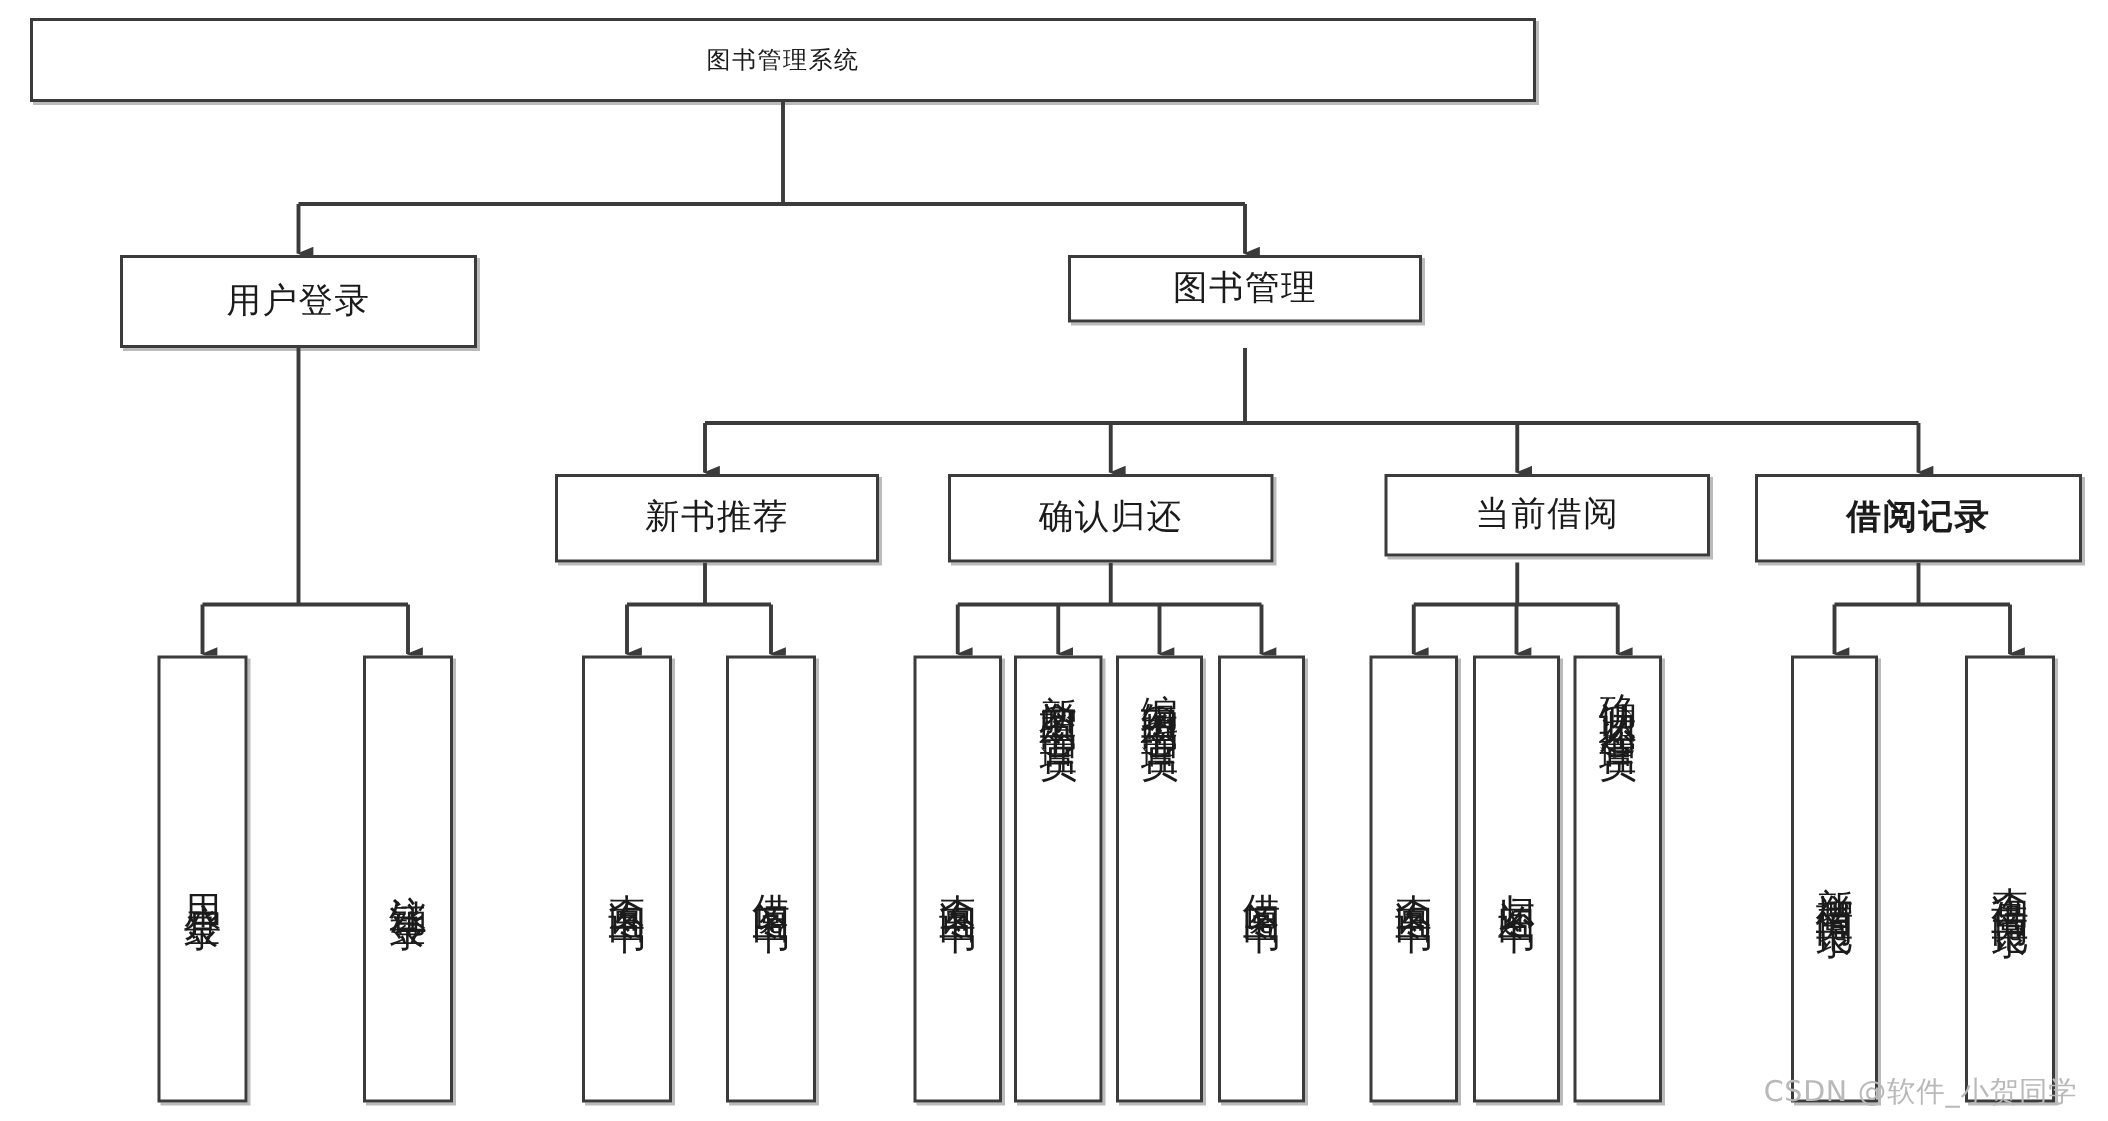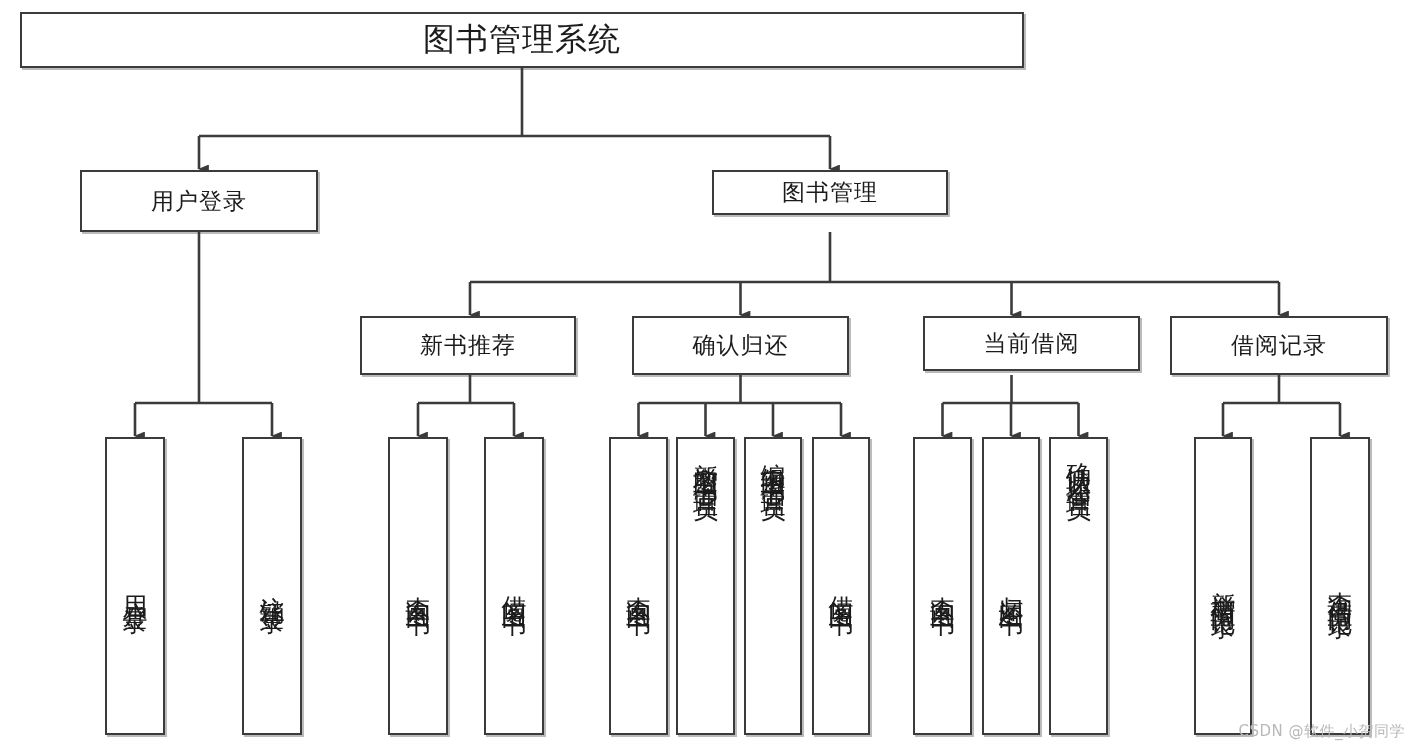--- a/index.html
+++ b/index.html
@@ -48,21 +48,21 @@
   .node-label {
     color: #1b1b1b;
     line-height: 1.05;
     white-space: pre;
     text-align: center;
   }
 
   
   .node.root { }
   .node.root .node-label {
-    font-size: 32px;
+    font-size: 16px;
     letter-spacing: 1px;
   }
 
   
   .node.branch .node-label {
     font-size: 23px;
     letter-spacing: 1px;
   }
 
   
@@ -81,23 +81,23 @@
   }
   
   .node.leaf.centered {
     align-items: center;
     padding-top: 0;
   }
 
   
   #watermark {
     position: absolute;
-    right: 0;
+    right: 20px;
     bottom: 6px;
-    font-size: 15px;
+    font-size: 19px;
     color: #b9b9b9;
     letter-spacing: 0.5px;
     z-index: 5;
     white-space: nowrap;
   }
 </style>
 </head>
 <body>
 
 <div id="diagram-root">
@@ -148,30 +148,30 @@
   <div id="nodes-layer">
       <div class="node root" style="left: 20px; top: 12px; width: 1004px; height: 56px;">
         <span class="node-label">图书管理系统</span>
       </div>
       <div class="node branch" style="left: 80px; top: 170px; width: 238px; height: 62px;">
         <span class="node-label">用户登录</span>
       </div>
       <div class="node branch" style="left: 712px; top: 170px; width: 236px; height: 45px;">
         <span class="node-label">图书管理</span>
       </div>
-      <div class="node branch" style="left: 360px; top: 316px; width: 216px; height: 59px;">
+      <div class="node branch" style="left: 370px; top: 316px; width: 216px; height: 59px;">
         <span class="node-label">新书推荐</span>
       </div>
       <div class="node branch" style="left: 632px; top: 316px; width: 217px; height: 59px;">
         <span class="node-label">确认归还</span>
       </div>
       <div class="node branch" style="left: 903px; top: 316px; width: 217px; height: 55px; margin-left: 20px;">
         <span class="node-label">当前借阅</span>
       </div>
-      <div class="node branch" style="left: 1170px; top: 316px; width: 218px; height: 59px;">
+      <div class="node branch" style="left: 1170px; top: 316px; width: 218px; height: 59px; font-weight: bold;">
         <span class="node-label">借阅记录</span>
       </div>
       <div class="node leaf centered" style="left: 105px; top: 437px; width: 60px; height: 298px;">
         <span class="node-label">用户登录</span>
       </div>
       <div class="node leaf centered" style="left: 242px; top: 437px; width: 60px; height: 298px;">
         <span class="node-label">注销登录</span>
       </div>
       <div class="node leaf centered" style="left: 388px; top: 437px; width: 60px; height: 298px;">
         <span class="node-label">查询图书</span>

